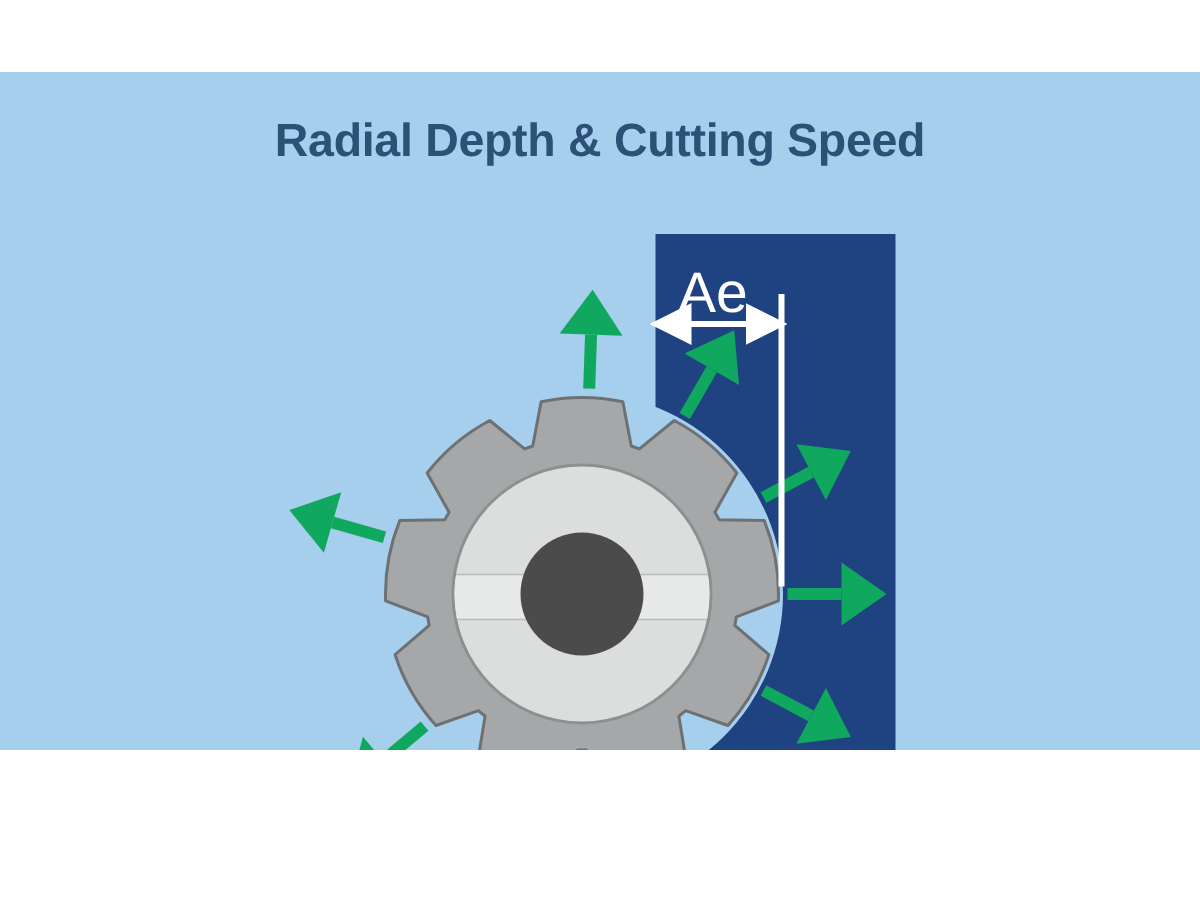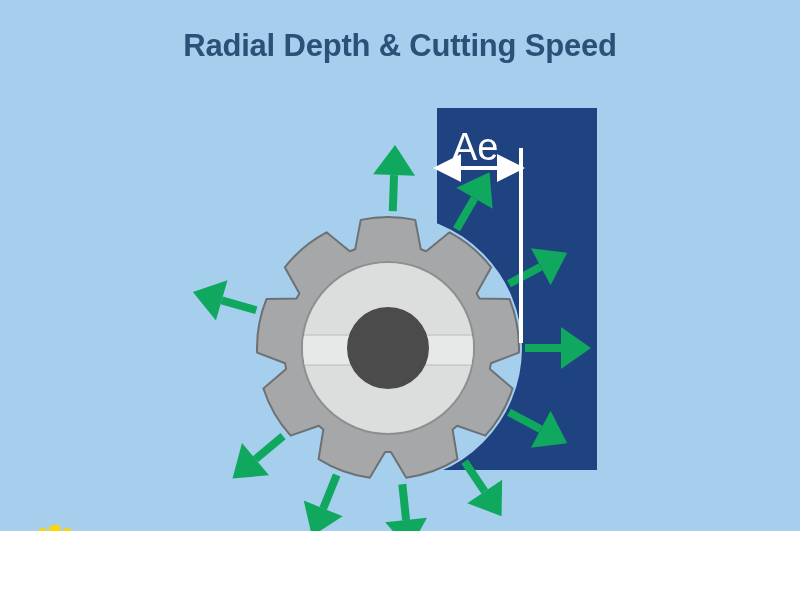--- a/index.html
+++ b/index.html
@@ -4,24 +4,25 @@
 <title>Radial Depth &amp; Cutting Speed</title>
 <style>
   html, body {
     margin: 0;
     padding: 0;
     background: #ffffff;
   }
   #stage {
     position: relative;
     width: 800px;
-    height: 531px;
+    height: 452px;
     overflow: hidden;
     font-family: "Liberation Sans", sans-serif;
     background: #a6cfee;
+    margin-top: 48px;
   }
   #title {
     position: absolute;
     top: 28px;
     left: 0;
     width: 800px;
     text-align: center;
     font-size: 31px;
     font-weight: bold;
     letter-spacing: -0.2px;

